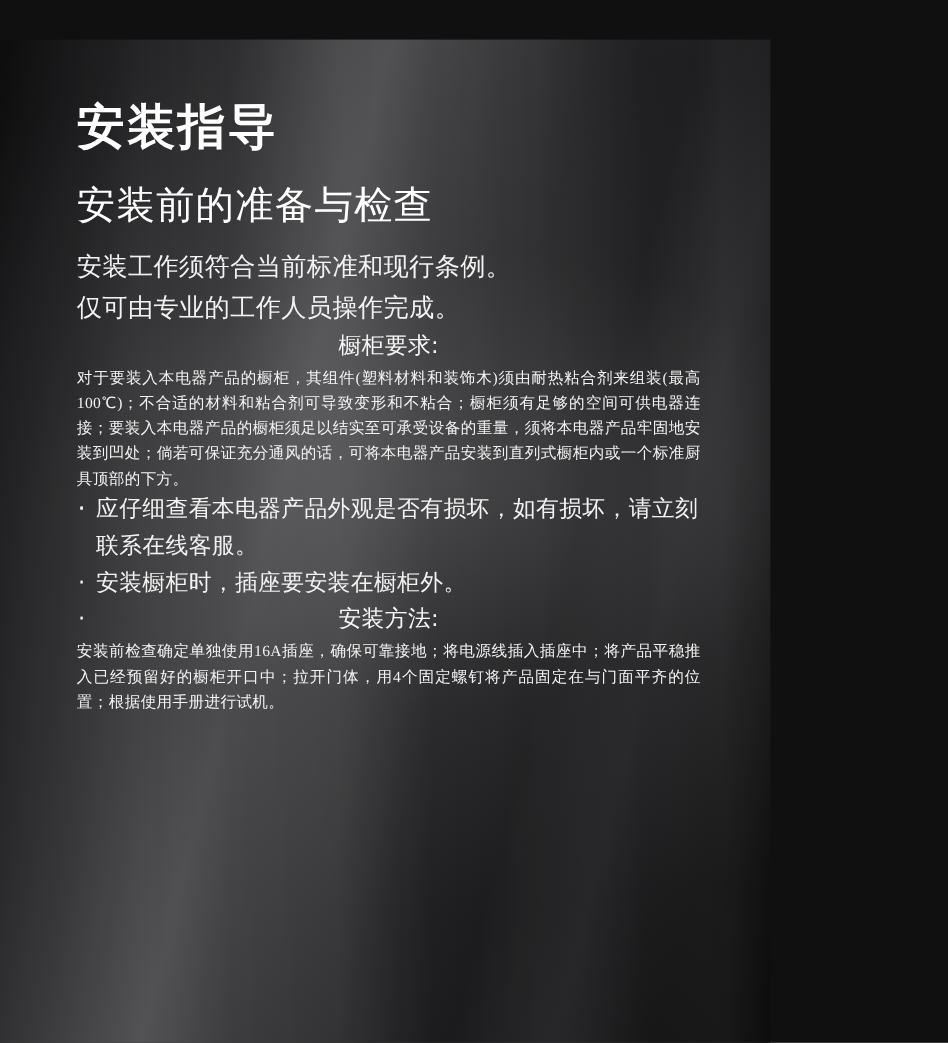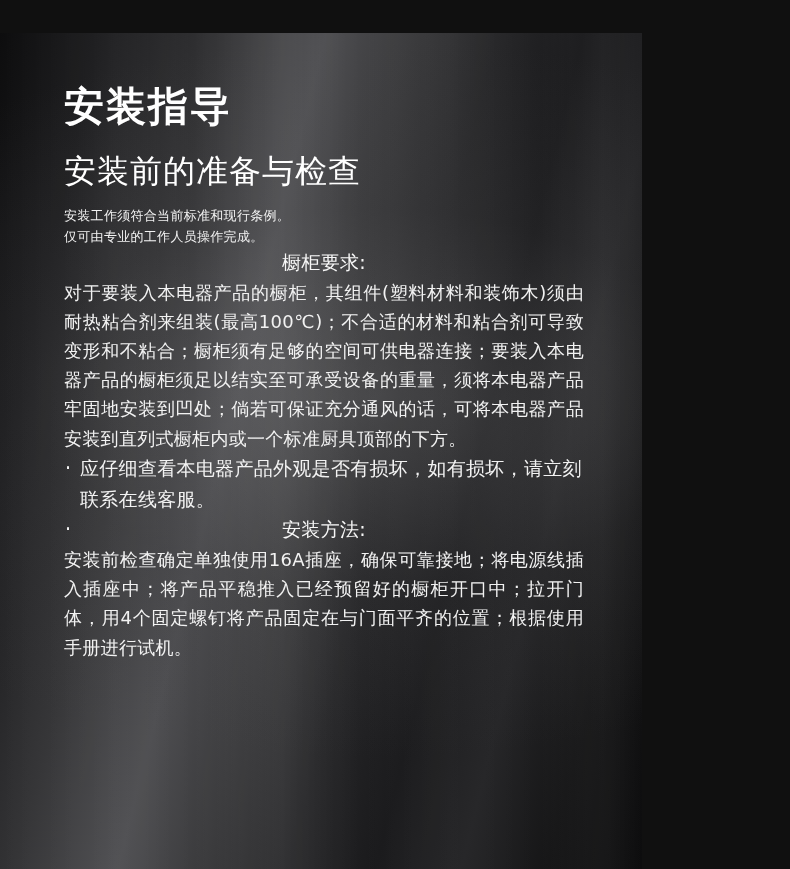--- a/index.html
+++ b/index.html
@@ -59,42 +59,43 @@
   }
   .section-heading {
     font-size: 32px;
     font-weight: normal;
     letter-spacing: 1px;
     line-height: 1.5;
     margin: 0 0 10px 0;
     color: #ffffff;
   }
   .para {
-    font-size: 13px;
+    font-size: 21px;
     line-height: 1.62;
     letter-spacing: 0.3px;
     margin: 0;
     color: #f2f2f2;
   }
   .label {
     font-size: 19px;
     line-height: 1.62;
     letter-spacing: 0.3px;
     margin: 0;
     color: #f7f7f7;
     text-align: center;
   }
   .block {
-    font-size: 18px;
+    font-size: 13px;
     line-height: 1.62;
     letter-spacing: 0.3px;
     margin: 0;
     color: #f2f2f2;
     text-align: justify;
     text-justify: inter-ideograph;
+    font-family: Liberation Serif, serif;
   }
   ul.bullets {
     list-style: none;
     margin: 0;
     padding: 0;
   }
   ul.bullets li {
     position: relative;
     font-size: 19px;
     line-height: 1.62;
@@ -133,20 +134,21 @@
     <ul class="bullets">
       <li>
         <span class="dot">·</span>
       </li>
       <li>
         <span class="dot">·</span>
         <span>应仔细查看本电器产品外观是否有损坏，如有损坏，请立刻联系在线客服。</span>
       </li>
       <li>
         <span class="dot">·</span>
+        <span>安装橱柜时，插座要安装在橱柜外。</span>
       </li>
       <li>
         <span class="dot">·</span>
       </li>
     </ul>
 
     <p class="label">安装方法:</p>
 
     <p class="block">安装前检查确定单独使用16A插座，确保可靠接地；将电源线插入插座中；将产品平稳推入已经预留好的橱柜开口中；拉开门体，用4个固定螺钉将产品固定在与门面平齐的位置；根据使用手册进行试机。</p>
 

